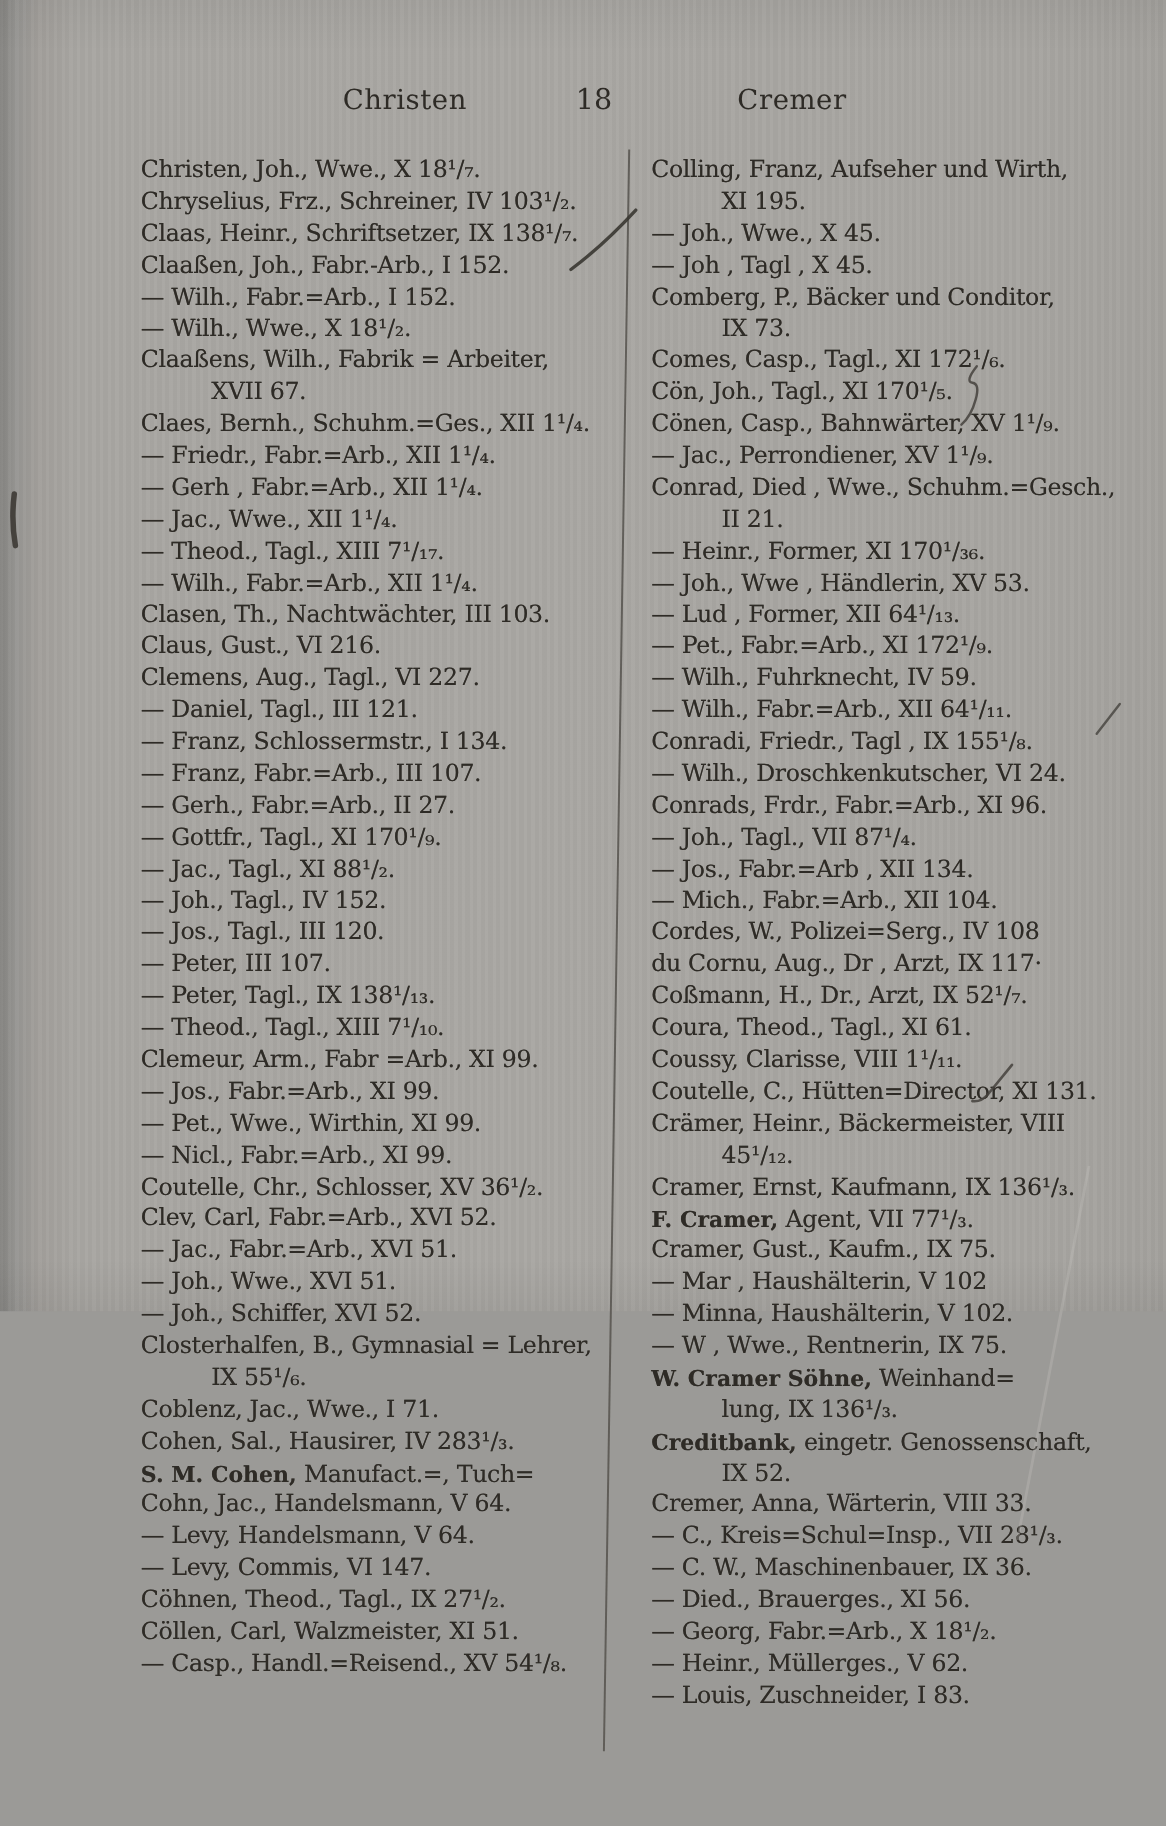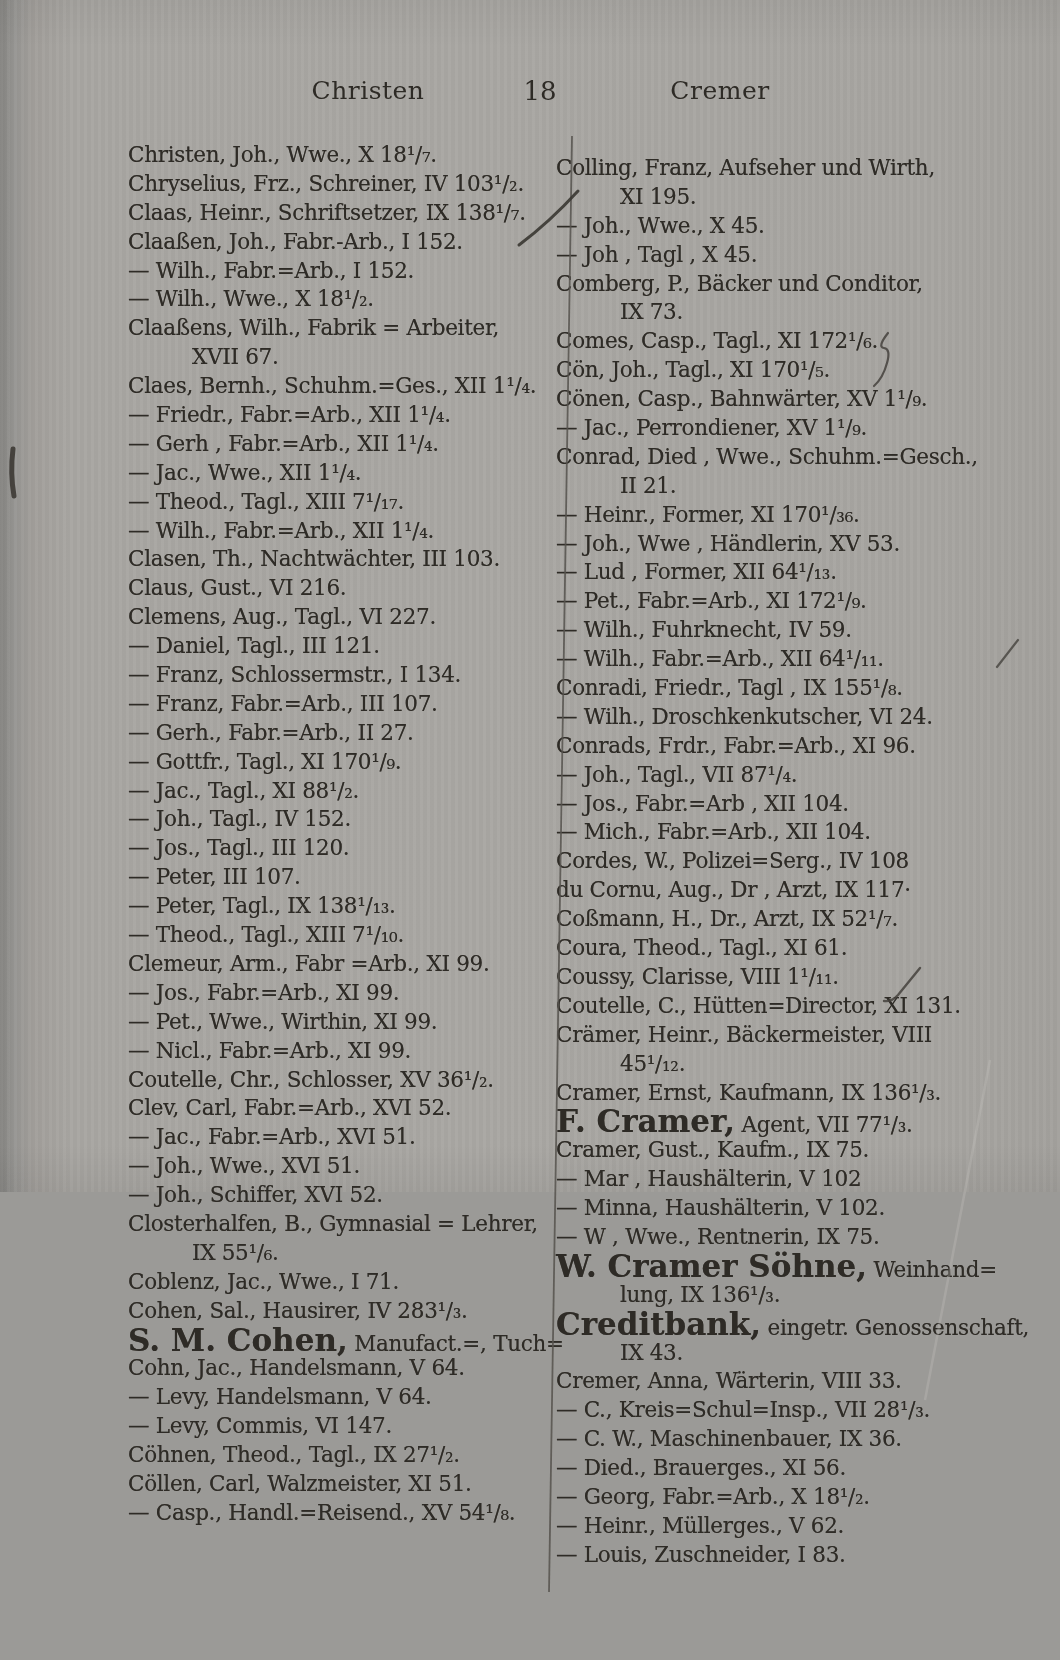--- a/index.html
+++ b/index.html
@@ -21,28 +21,28 @@
     position:absolute;inset:0;pointer-events:none;
     background:repeating-linear-gradient(90deg, rgba(255,255,255,.025) 0 3px, rgba(0,0,0,.02) 3px 7px);
     mix-blend-mode:normal;
   }
   .header{position:absolute;top:76px;left:0;width:1060px;height:34px;font-size:25px;}
   .hdr-left{position:absolute;left:238px;width:260px;text-align:center;letter-spacing:.5px;}
   .hdr-num{position:absolute;left:480px;width:120px;text-align:center;font-size:26px;}
   .hdr-right{position:absolute;left:600px;width:240px;text-align:center;letter-spacing:.5px;}
   .col{position:absolute;top:141px;}
   .col-left{left:128px;width:406px;}
-  .col-right{left:556px;width:430px;margin-top:13px;}
+  .col-right{left:592px;width:430px;}
   .line{
     height:28.9px;line-height:28.9px;white-space:nowrap;
     font-size:21.5px;letter-spacing:-0.3px;
     text-shadow:0 0 .5px rgba(40,36,30,.55);
   }
   .line.cont{padding-left:64px;}
-  .line b{font-weight:bold;font-size:31px;letter-spacing:0;}
+  .line b{font-weight:bold;font-size:20px;letter-spacing:0;}
   svg.overlay{position:absolute;left:0;top:0;pointer-events:none;}
 </style>
 </head>
 <body>
 
 <div class="page">
 
   <div class="grain"></div>
 
   <div class="header">
@@ -117,40 +117,40 @@
       <div class="line">— Heinr., Former, XI 170¹/₃₆.</div>
       <div class="line">— Joh., Wwe , Händlerin, XV 53.</div>
       <div class="line">— Lud , Former, XII 64¹/₁₃.</div>
       <div class="line">— Pet., Fabr.=Arb., XI 172¹/₉.</div>
       <div class="line">— Wilh., Fuhrknecht, IV 59.</div>
       <div class="line">— Wilh., Fabr.=Arb., XII 64¹/₁₁.</div>
       <div class="line">Conradi, Friedr., Tagl , IX 155¹/₈.</div>
       <div class="line">— Wilh., Droschkenkutscher, VI 24.</div>
       <div class="line">Conrads, Frdr., Fabr.=Arb., XI 96.</div>
       <div class="line">— Joh., Tagl., VII 87¹/₄.</div>
-      <div class="line">— Jos., Fabr.=Arb , XII 104.</div>
+      <div class="line">— Jos., Fabr.=Arb , XII 134.</div>
       <div class="line">— Mich., Fabr.=Arb., XII 104.</div>
       <div class="line">Cordes, W., Polizei=Serg., IV 108</div>
       <div class="line">du Cornu, Aug., Dr , Arzt, IX 117·</div>
       <div class="line">Coßmann, H., Dr., Arzt, IX 52¹/₇.</div>
       <div class="line">Coura, Theod., Tagl., XI 61.</div>
       <div class="line">Coussy, Clarisse, VIII 1¹/₁₁.</div>
       <div class="line">Coutelle, C., Hütten=Director, XI 131.</div>
       <div class="line">Crämer, Heinr., Bäckermeister, VIII</div>
       <div class="line cont">45¹/₁₂.</div>
       <div class="line">Cramer, Ernst, Kaufmann, IX 136¹/₃.</div>
       <div class="line"><b>F. Cramer,</b> Agent, VII 77¹/₃.</div>
       <div class="line">Cramer, Gust., Kaufm., IX 75.</div>
       <div class="line">— Mar , Haushälterin, V 102</div>
       <div class="line">— Minna, Haushälterin, V 102.</div>
       <div class="line">— W , Wwe., Rentnerin, IX 75.</div>
       <div class="line"><b>W. Cramer Söhne,</b> Weinhand=</div>
       <div class="line cont">lung, IX 136¹/₃.</div>
       <div class="line"><b>Creditbank,</b> eingetr. Genossenschaft,</div>
-      <div class="line cont">IX 43.</div>
+      <div class="line cont">IX 52.</div>
       <div class="line">Cremer, Anna, Wärterin, VIII 33.</div>
       <div class="line">— C., Kreis=Schul=Insp., VII 28¹/₃.</div>
       <div class="line">— C. W., Maschinenbauer, IX 36.</div>
       <div class="line">— Died., Brauerges., XI 56.</div>
       <div class="line">— Georg, Fabr.=Arb., X 18¹/₂.</div>
       <div class="line">— Heinr., Müllerges., V 62.</div>
       <div class="line">— Louis, Zuschneider, I 83.</div>
     </div>
 
   <svg class="overlay" width="1060" height="1660" viewBox="0 0 1060 1660">

